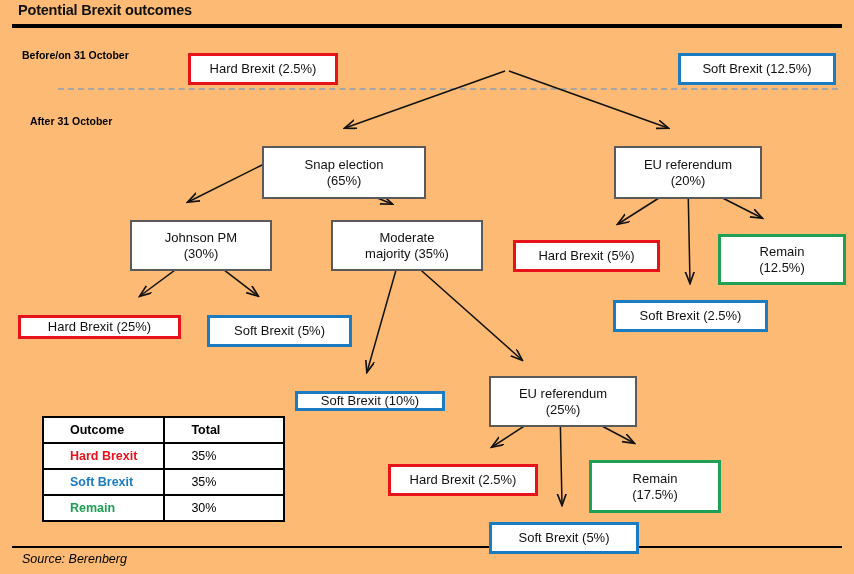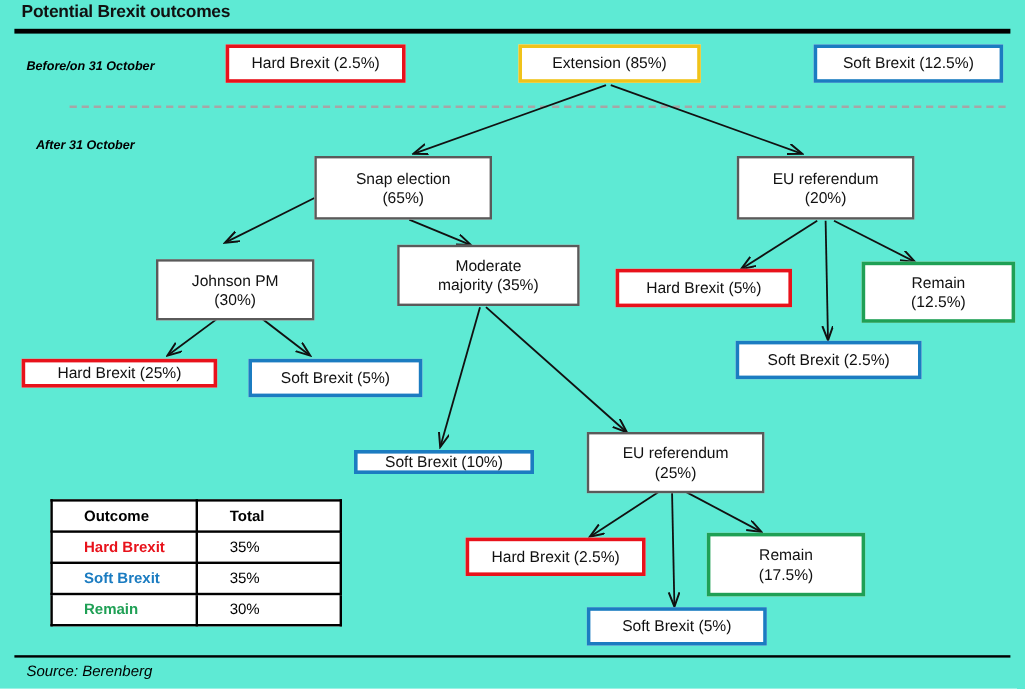--- a/index.html
+++ b/index.html
@@ -8,21 +8,21 @@
     background: #ffffff;
   }
   body {
     font-family: "Liberation Sans", sans-serif;
     color: #000000;
   }
   #page {
     position: relative;
     width: 854px;
     height: 574px;
-    background: #5eead4;
+    background: #fdba74;
     overflow: hidden;
   }
 
   
   .title {
     position: absolute;
     left: 18px;
     top: 2px;
     font-size: 14.5px;
     font-weight: bold;
@@ -53,21 +53,20 @@
     font-size: 12.5px;
     font-style: italic;
     color: #000000;
     white-space: nowrap;
   }
 
   
   .phase-label {
     position: absolute;
     font-size: 10.5px;
-    font-style: italic;
     font-weight: bold;
     color: #000000;
     white-space: nowrap;
     text-align: center;
   }
 
   
   .divider {
     position: absolute;
     left: 58px;
@@ -85,20 +84,21 @@
     display: flex;
     align-items: center;
     justify-content: center;
     text-align: center;
     font-size: 13px;
     line-height: 1.22;
     color: #111111;
     padding: 1px 4px;
     white-space: pre-line;
     z-index: 3;
+    margin-top: 16px;
   }
   .node.red    { border: 3px solid #E8121B; }
   .node.blue   { border: 3px solid #1B7CC1; }
   .node.green  { border: 3px solid #1FA055; }
   .node.yellow { border: 3px solid #F0C31A; }
   .node.grey   { border: 2px solid #5A5A5A; }
 
   
   .edges {
     position: absolute;
@@ -173,29 +173,28 @@
       <line x1="688" y1="184" x2="690" y2="283"></line>
       <line x1="695" y1="184" x2="762" y2="218"></line>
 
       <line x1="552" y1="408" x2="492" y2="447"></line>
       <line x1="560" y1="408" x2="562" y2="505"></line>
       <line x1="568" y1="408" x2="634" y2="443"></line>
     </g>
   </svg>
 
   <div class="node red" style="left:188px; top:37px; width:150px; height:32px;">Hard Brexit (2.5%)</div>
-  <div class="node yellow" style="left:432px; top:37px; width:152px; height:32px;">Extension (85%)</div>
   <div class="node blue" style="left:678px; top:37px; width:158px; height:32px;">Soft Brexit (12.5%)</div>
 
-  <div class="node grey" style="left:262px; top:130px; width:148px; height:53px;">Snap election
+  <div class="node grey" style="left:262px; top:130px; width:164px; height:53px;">Snap election
 (65%)</div>
   <div class="node grey" style="left:614px; top:130px; width:148px; height:53px;">EU referendum
 (20%)</div>
 
-  <div class="node grey" style="left:130px; top:216px; width:132px; height:51px;">Johnson PM
+  <div class="node grey" style="left:130px; top:204px; width:142px; height:51px;">Johnson PM
 (30%)</div>
   <div class="node grey" style="left:331px; top:204px; width:152px; height:51px;">Moderate
 majority (35%)</div>
   <div class="node red" style="left:513px; top:224px; width:147px; height:32px;">Hard Brexit (5%)</div>
   <div class="node green" style="left:718px; top:218px; width:128px; height:51px;">Remain
 (12.5%)</div>
 
   <div class="node blue" style="left:613px; top:284px; width:155px; height:32px;">Soft Brexit (2.5%)</div>
   <div class="node red" style="left:18px; top:299px; width:163px; height:24px;">Hard Brexit (25%)</div>
   <div class="node blue" style="left:207px; top:299px; width:145px; height:32px;">Soft Brexit (5%)</div>

